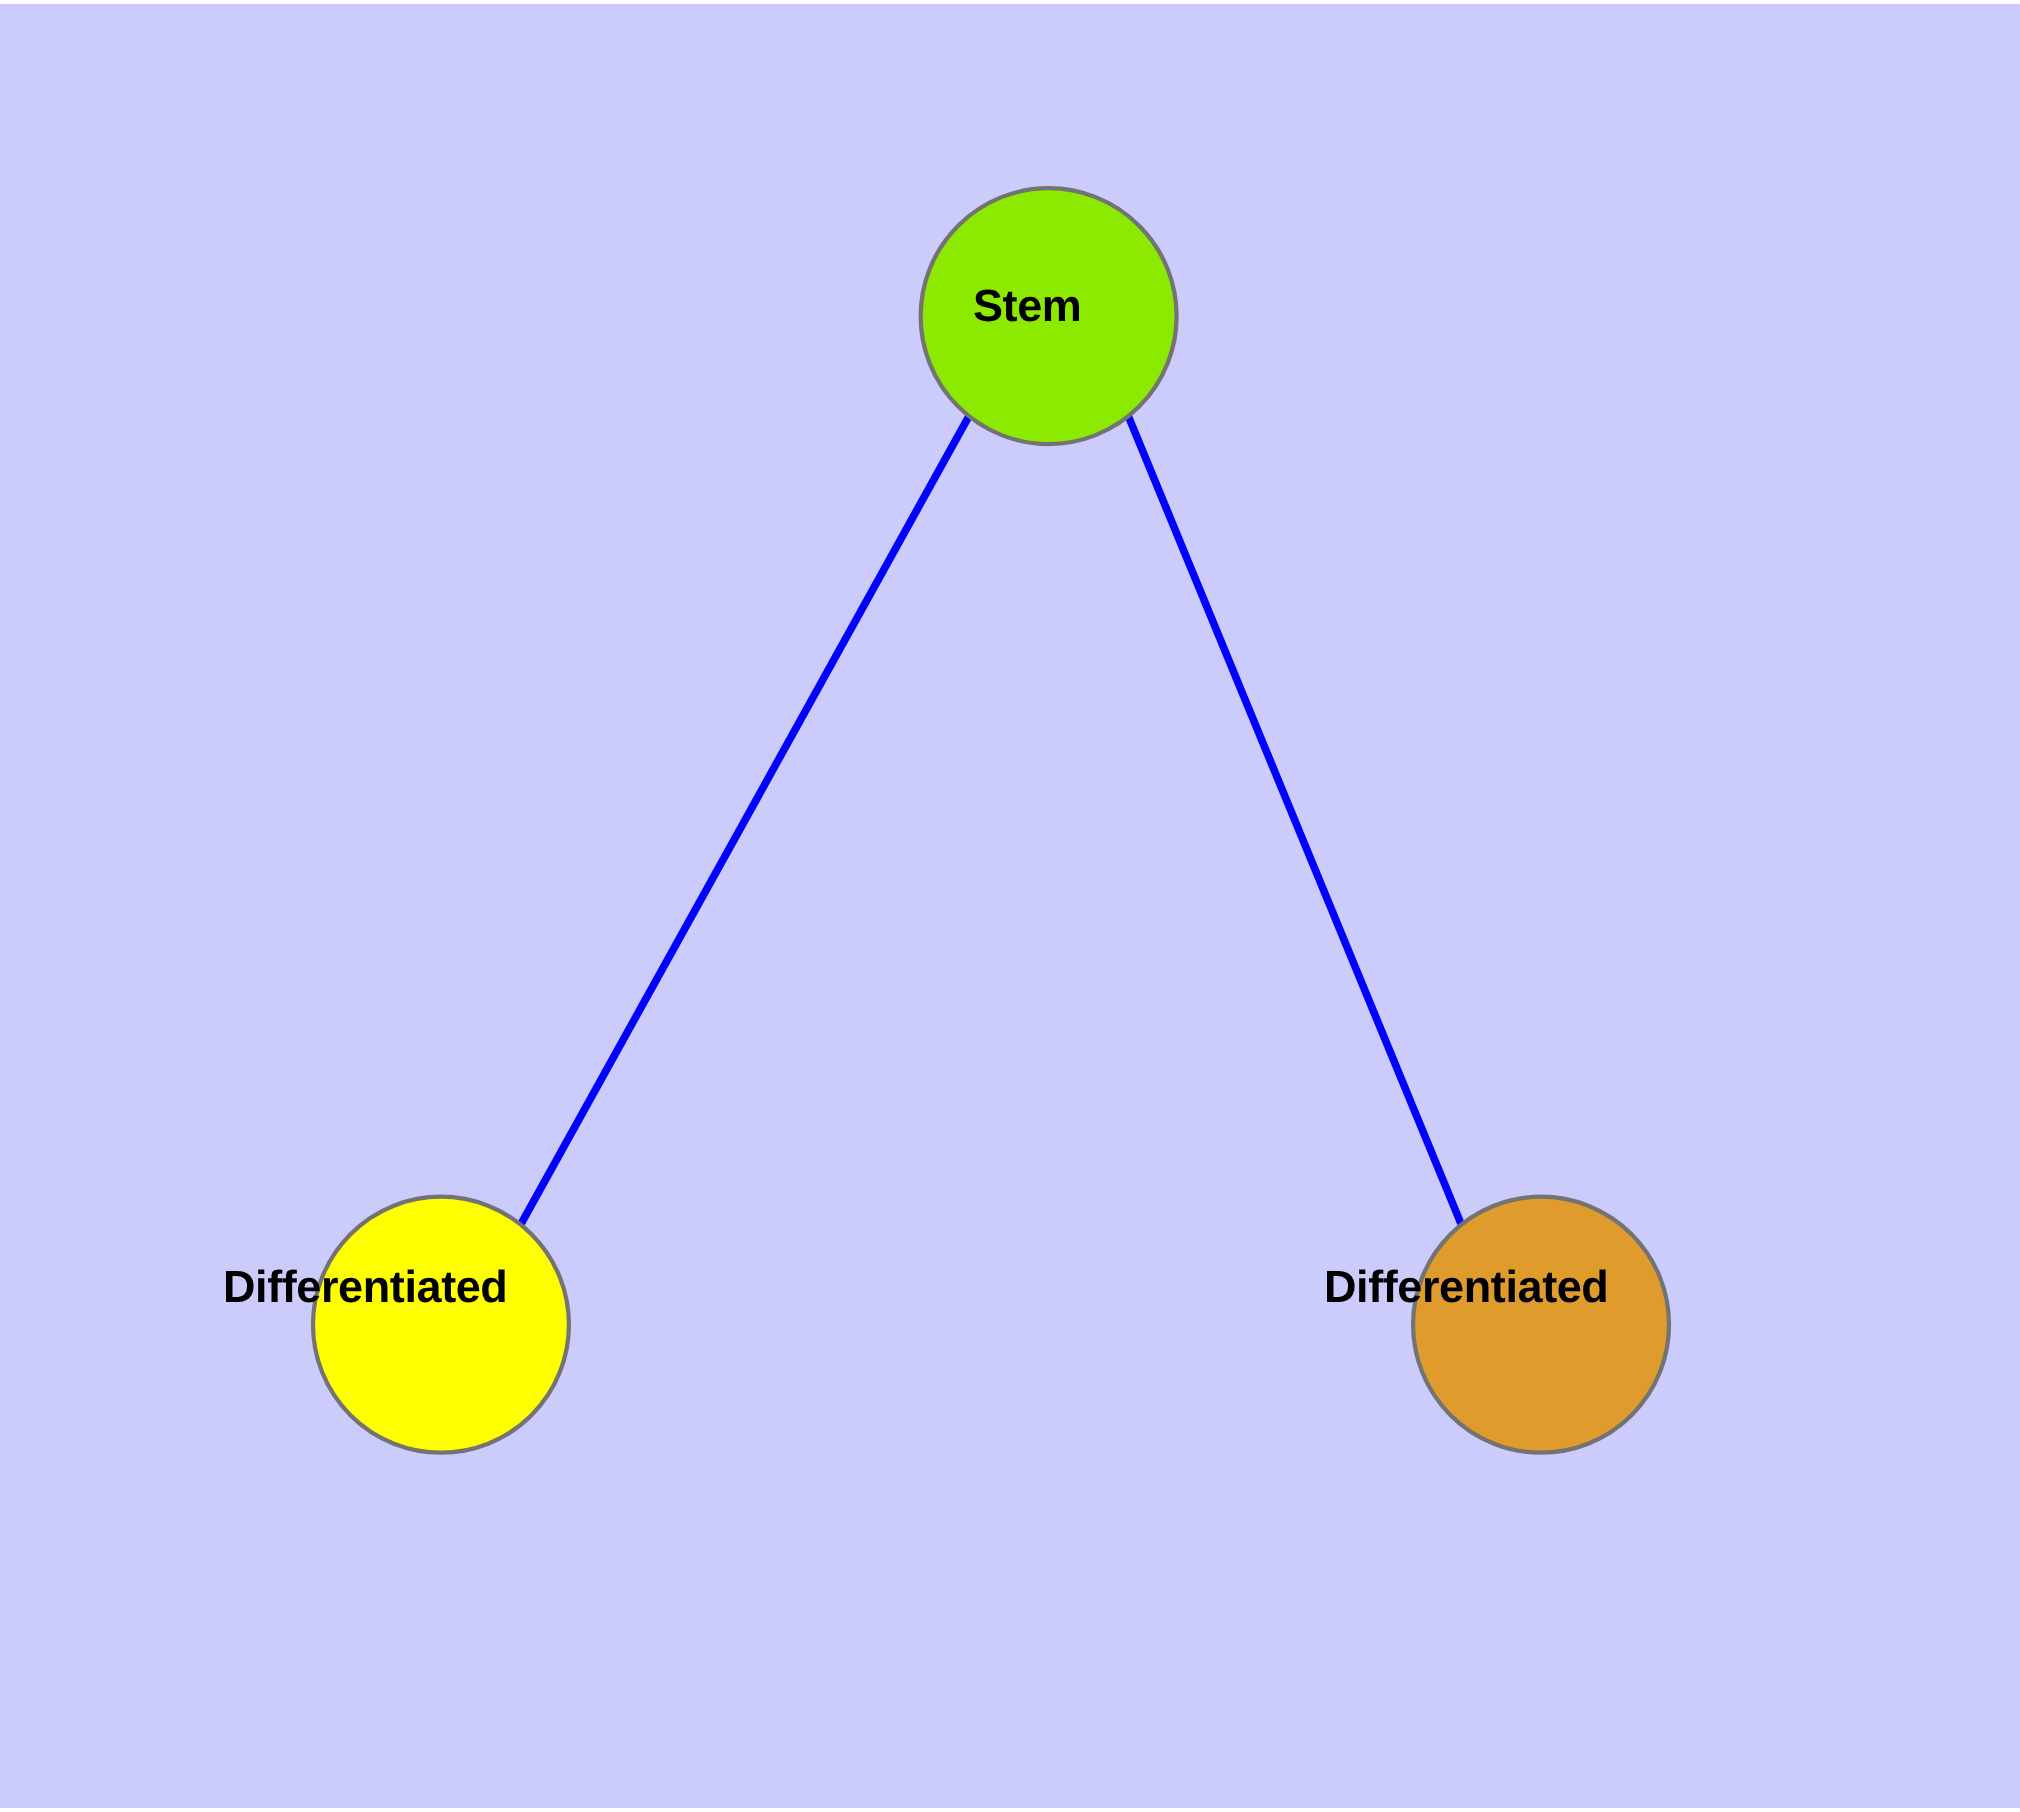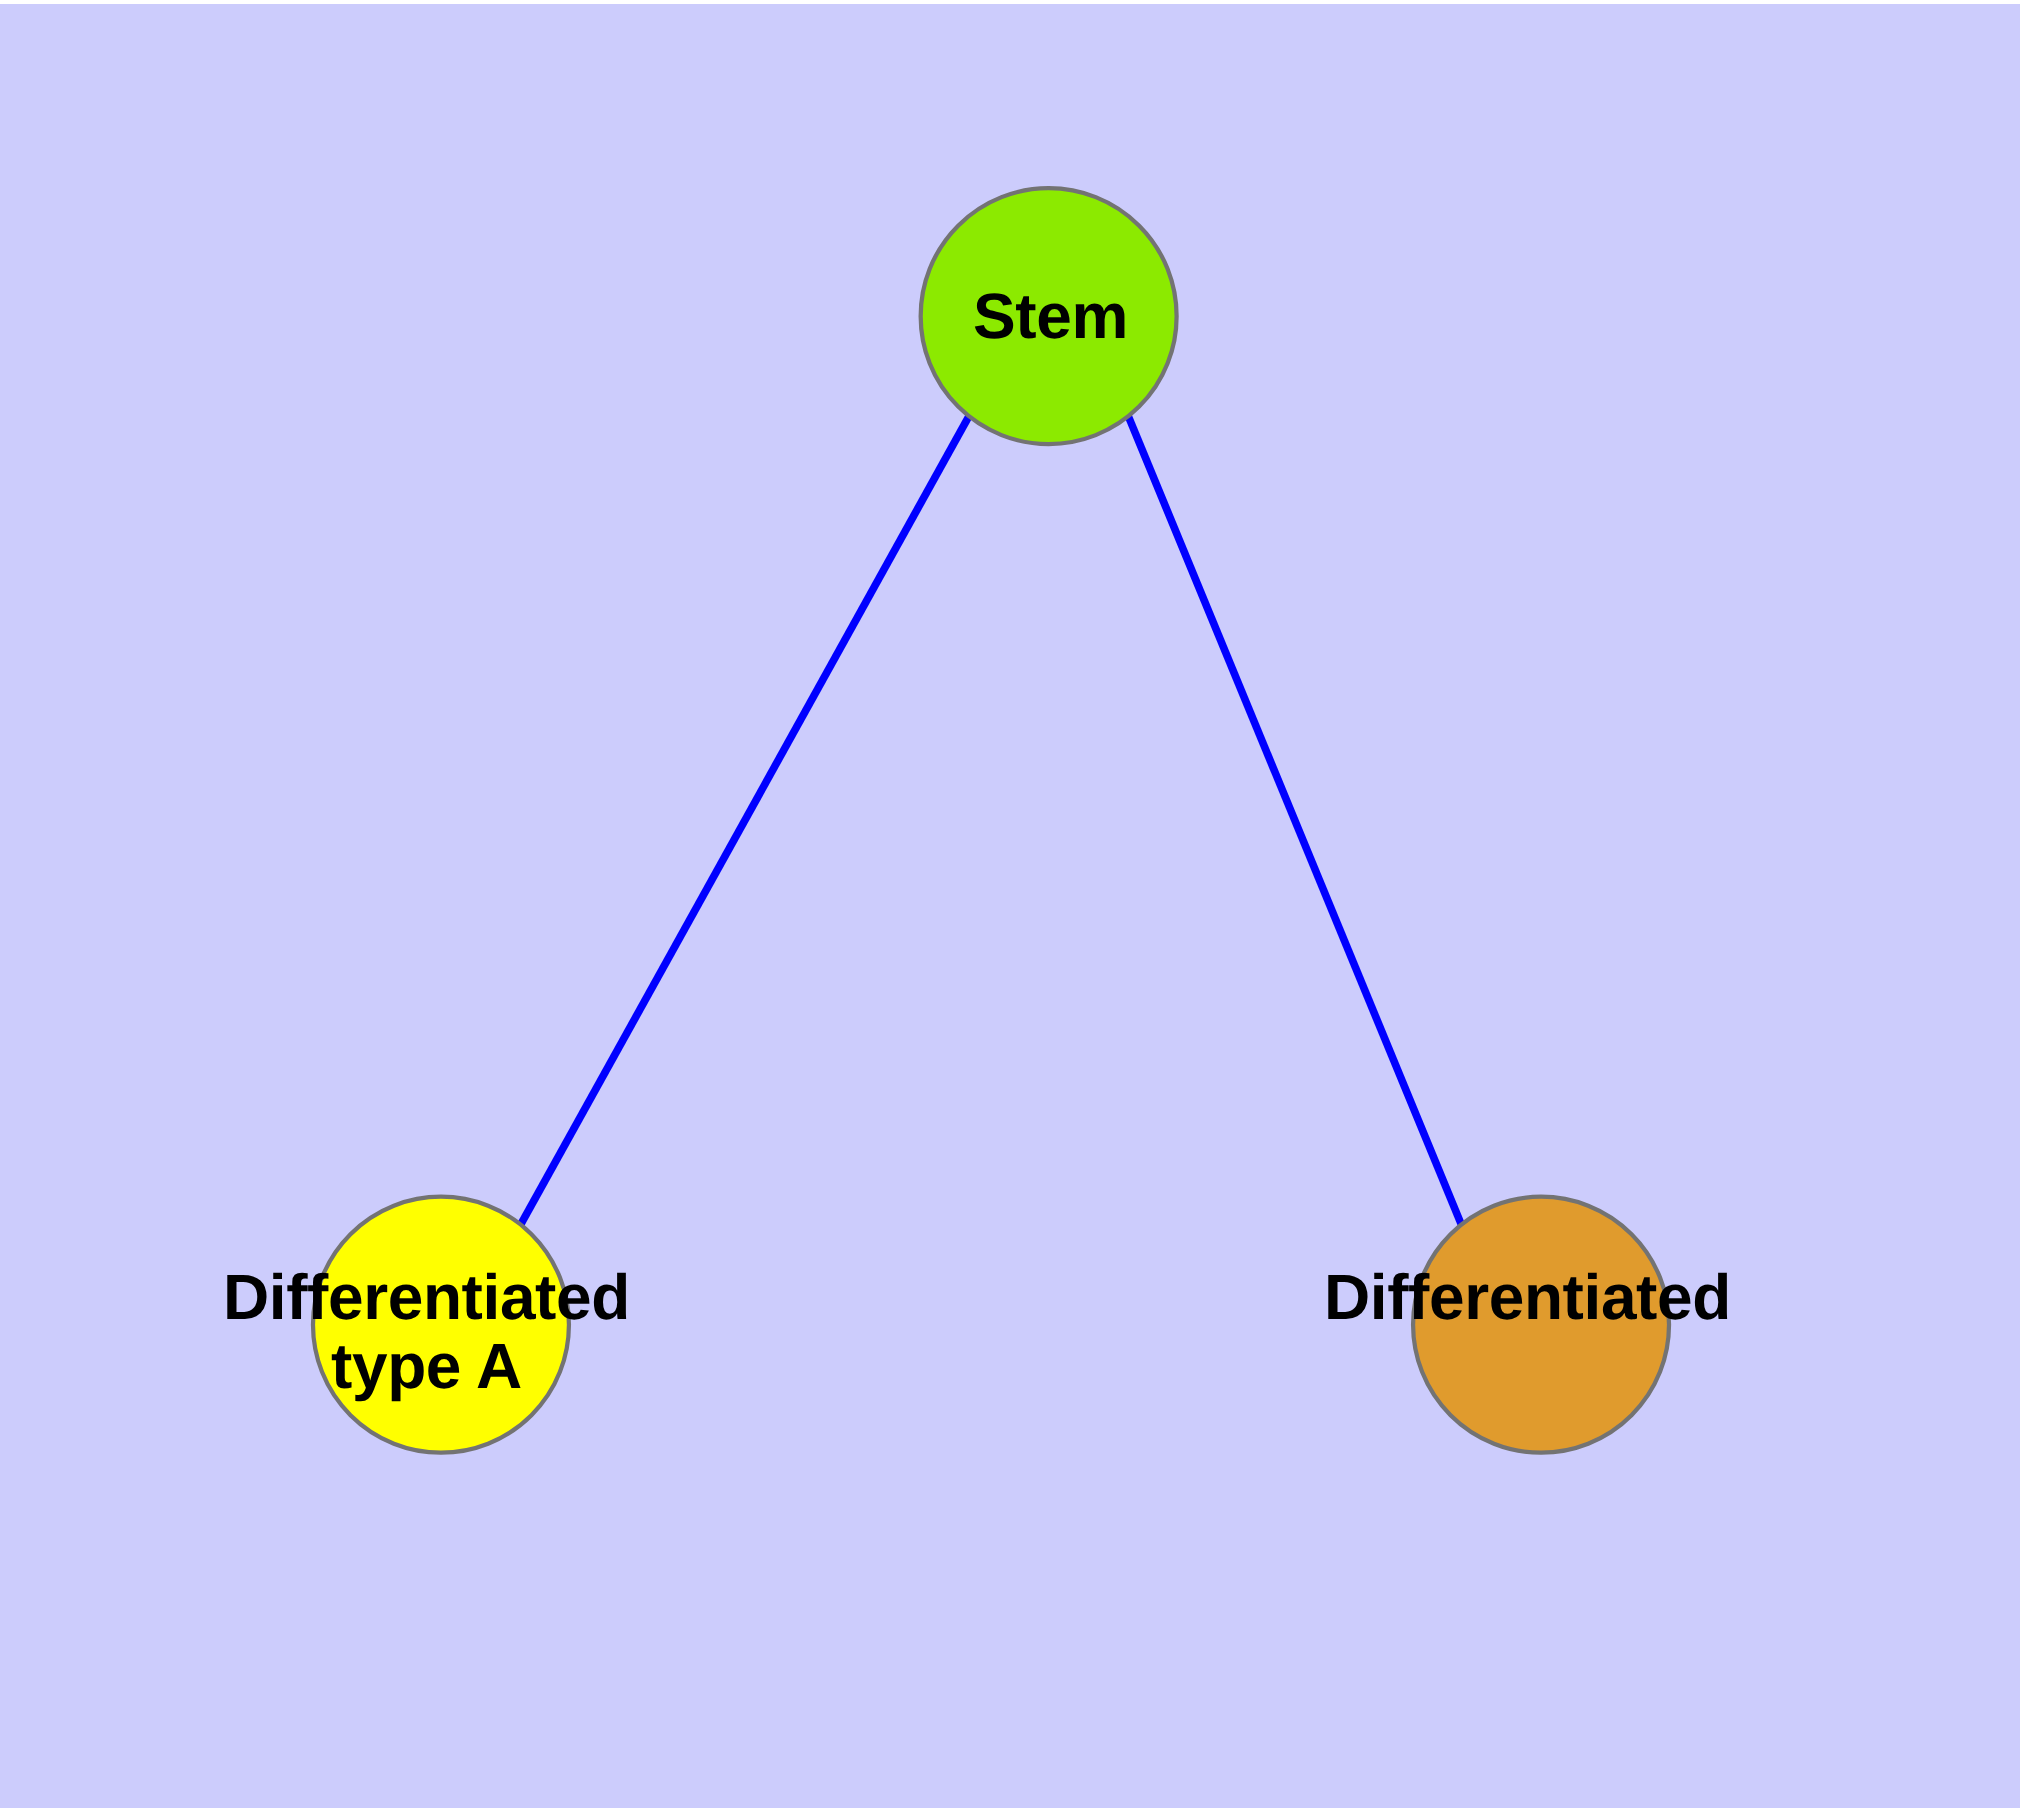--- a/index.html
+++ b/index.html
@@ -29,21 +29,21 @@
     left: 0;
     top: 0;
     width: 2021px;
     height: 1812px;
   }
   .node-label {
     position: absolute;
     text-align: center;
     color: #000000;
     font-weight: bold;
-    font-size: 64px;
+    font-size: 45px;
     line-height: 1.08;
     letter-spacing: -0.4px;
     white-space: pre;
     pointer-events: none;
     text-rendering: geometricPrecision;
   }
 </style>
 </head>
 <body>
 
@@ -58,18 +58,18 @@
       </g>
     <g id="nodes-layer">
         <circle cx="1237" cy="373" r="151" fill="#8cea00" stroke="#737373" stroke-width="5"></circle>
         <circle cx="520" cy="1563" r="151" fill="#ffff00" stroke="#737373" stroke-width="5"></circle>
         <circle cx="1818" cy="1563" r="151" fill="#e09b2d" stroke="#737373" stroke-width="5"></circle>
       </g>
   </svg>
 
   <div id="labels-layer">
       <div class="node-label" style="color: rgb(0, 0, 0); left: 973px; top: 282px;"><div>Stem</div></div>
-      <div class="node-label" style="color: rgb(0, 0, 0); left: 223px; top: 1263px;"><div>Differentiated</div><div>type A</div></div>
+      <div class="node-label" style="color: rgb(0, 0, 0); left: 223px; top: 1263px;"><div>Differentiated</div></div>
       <div class="node-label" style="color: rgb(0, 0, 0); left: 1324px; top: 1263px;"><div>Differentiated</div></div>
     </div>
 
 </div>
 
 
 </body></html>

